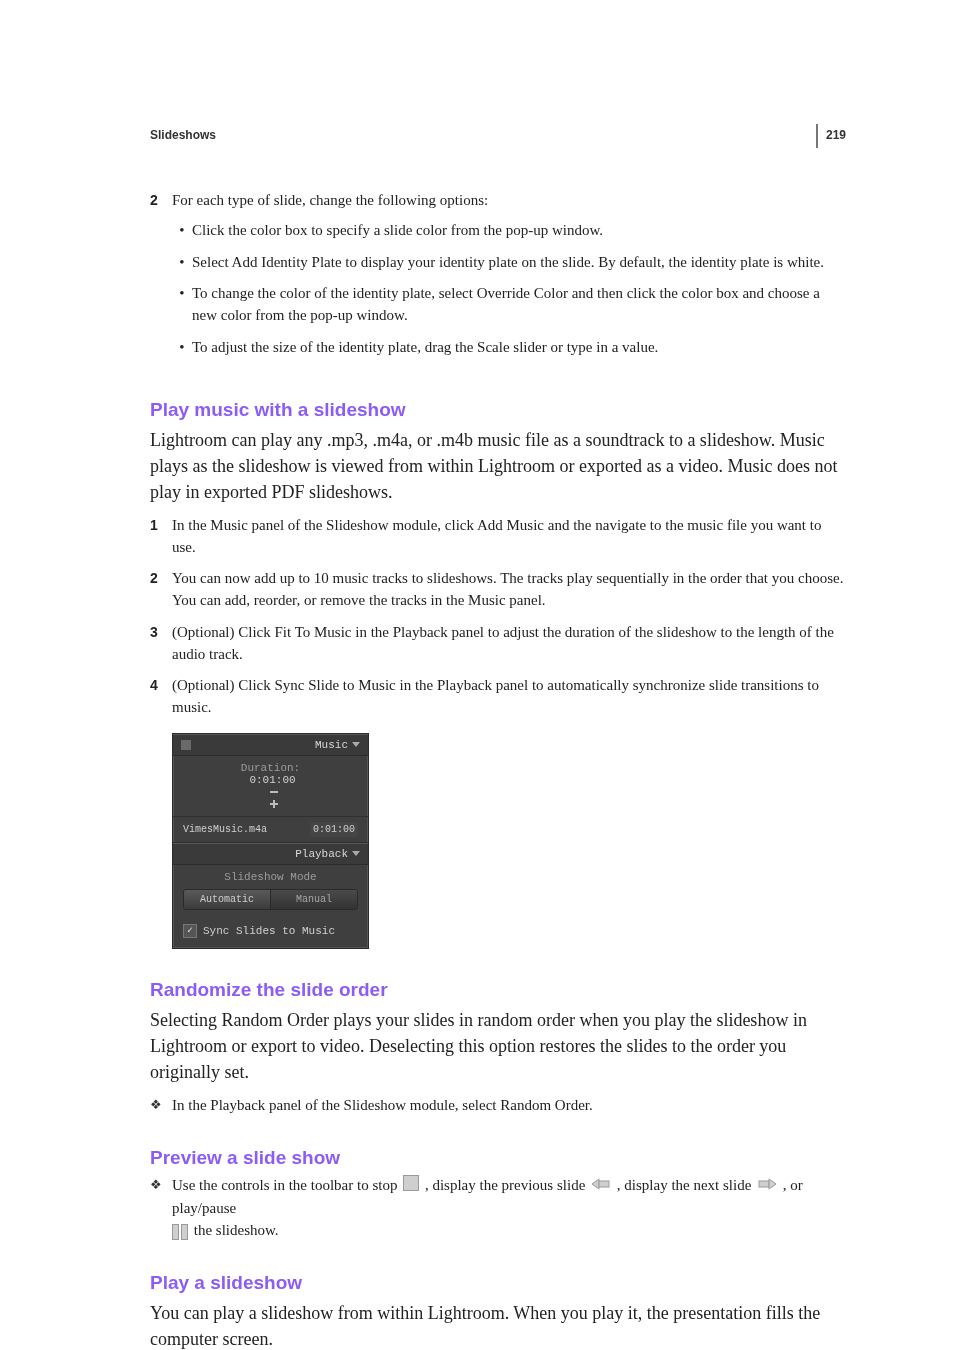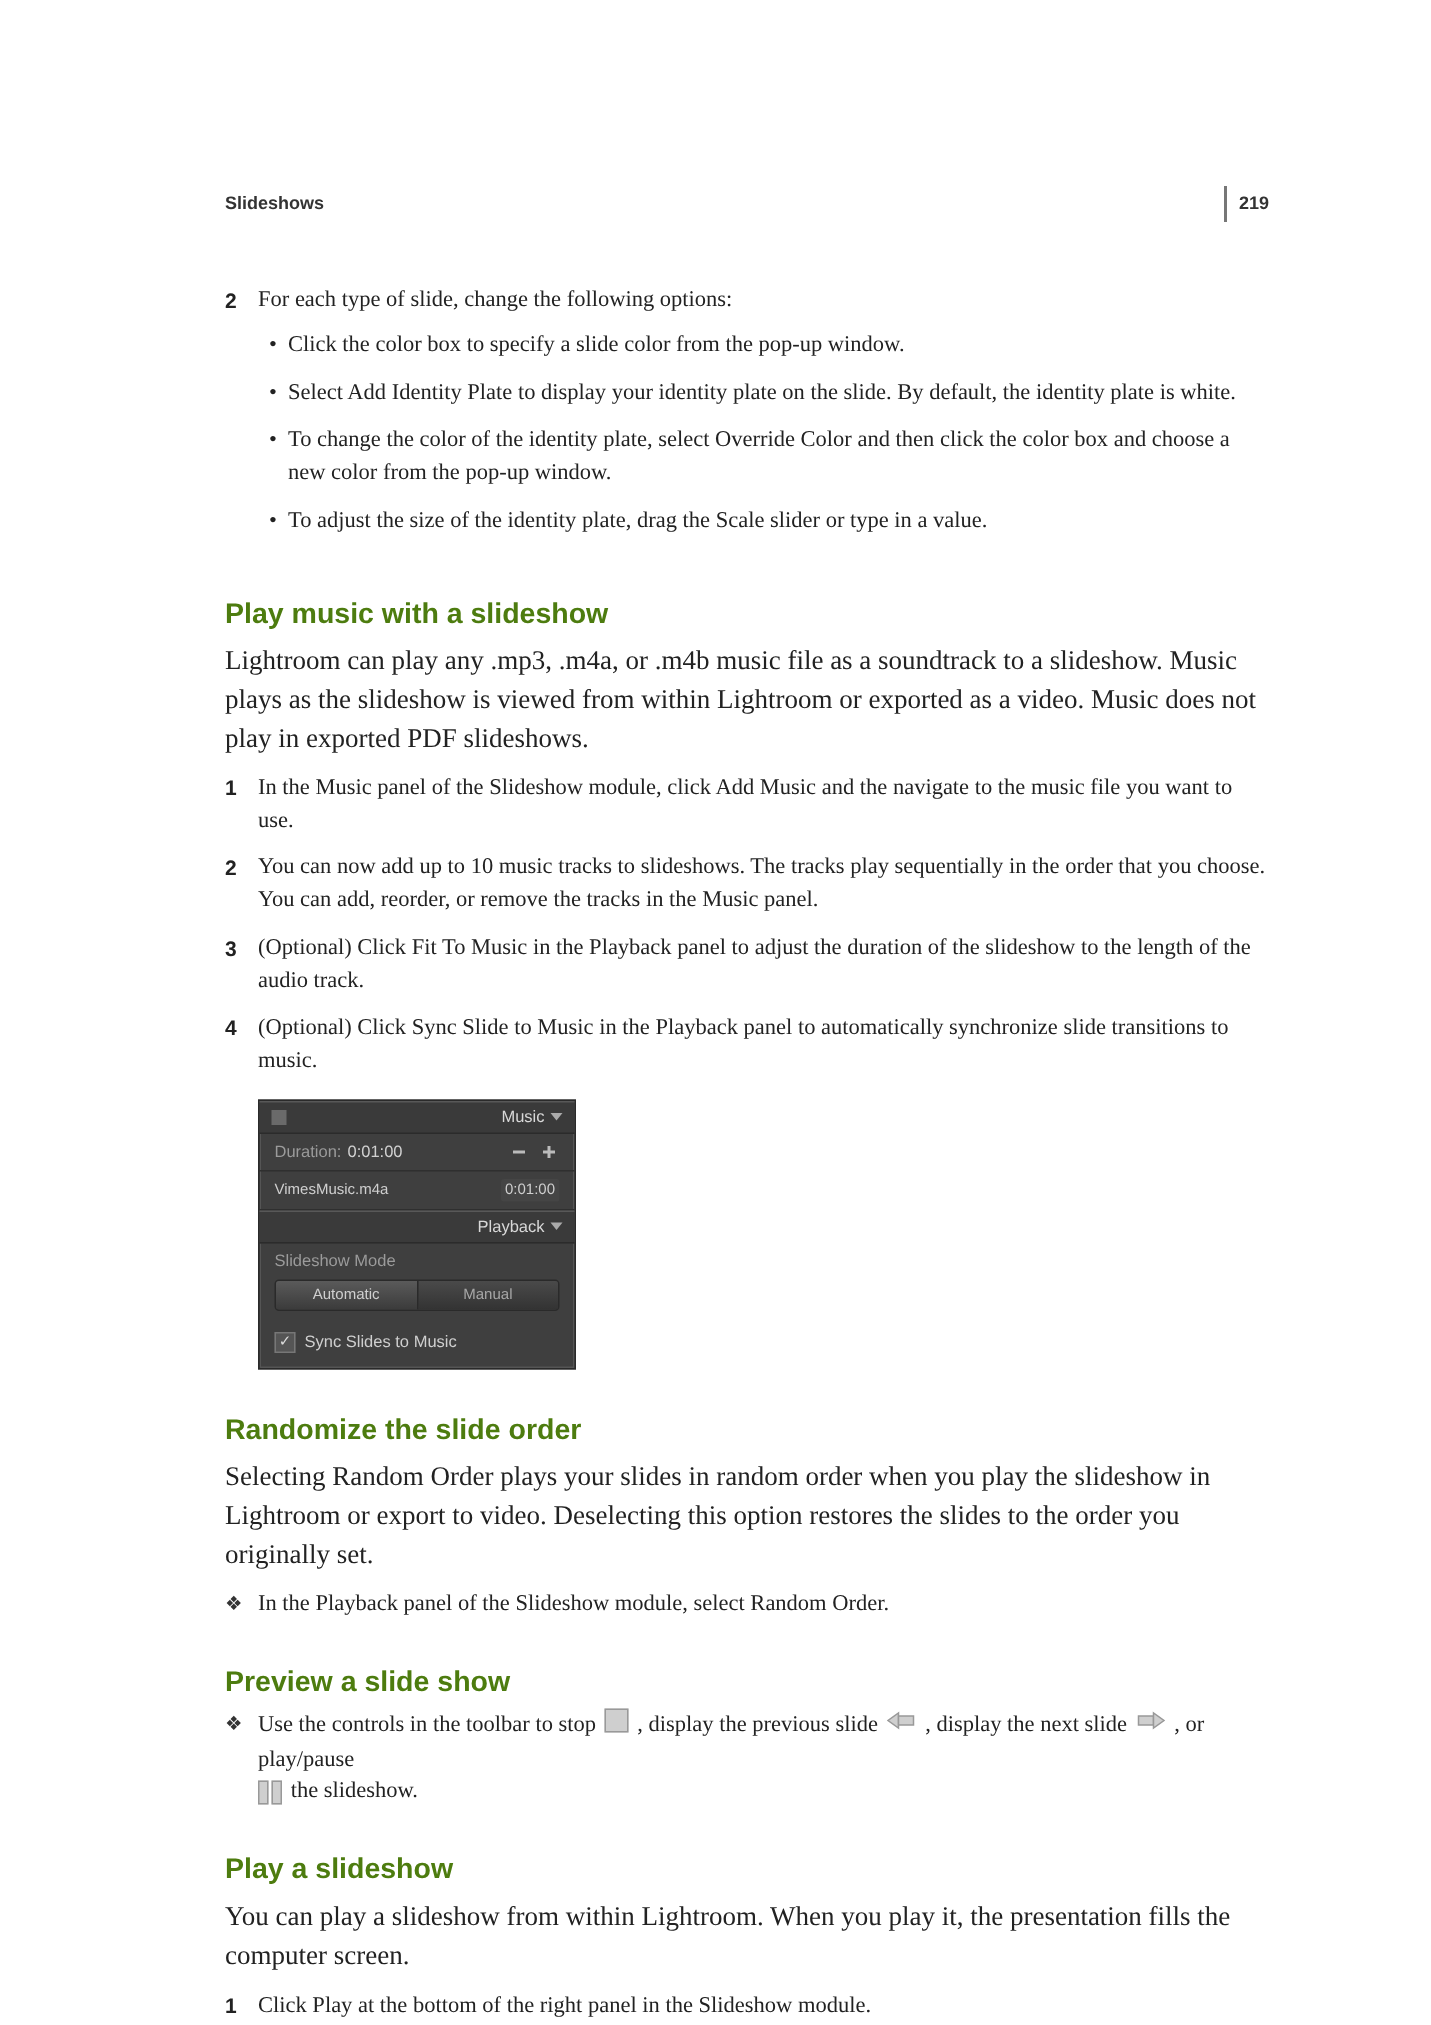--- a/index.html
+++ b/index.html
@@ -76,21 +76,21 @@
   }
   .sub-bullet-body {
     flex: 1;
     font-size: 15px;
     line-height: 1.45;
   }
   .h2 {
     font-family: "Myriad Pro", Arial, Helvetica, sans-serif;
     font-weight: 700;
     font-size: 19px;
-    color: #4d7c0f;
+    color: #8b5cf6;
     margin-top: 30px;
     margin-bottom: 6px;
   }
   .para {
     font-size: 18px;
     line-height: 1.45;
     margin-bottom: 10px;
   }
   .diamond-item {
     display: flex;
@@ -106,22 +106,22 @@
   }
   .diamond-body {
     flex: 1;
     font-size: 15px;
     line-height: 1.45;
   }
 
   
   .panel-wrap {
     margin: 14px 0 0 22px;
-    width: 212px;
-    font-family: Liberation Sans, sans-serif;
+    width: 197px;
+    font-family: Liberation Mono, monospace;
   }
   .panel {
     background: #3f3f3f;
     border: 1px solid #2a2a2a;
     color: #bfbfbf;
     font-size: 11px;
     box-shadow: 0 0 0 1px #555 inset;
   }
   .panel-sec-head {
     display: flex;
@@ -141,20 +141,21 @@
   .panel-sec-head .title {
     margin-right: 4px;
     color: #d8d8d8;
     font-size: 11px;
   }
   .panel-row {
     display: flex;
     align-items: center;
     padding: 6px 10px;
     border-bottom: 1px solid #2f2f2f;
+    flex-direction: column;
   }
   .panel-row .lbl {
     color: #9b9b9b;
   }
   .panel-row .val {
     color: #d0d0d0;
     margin-left: 4px;
   }
   .panel-row .spacer {
     flex: 1;

